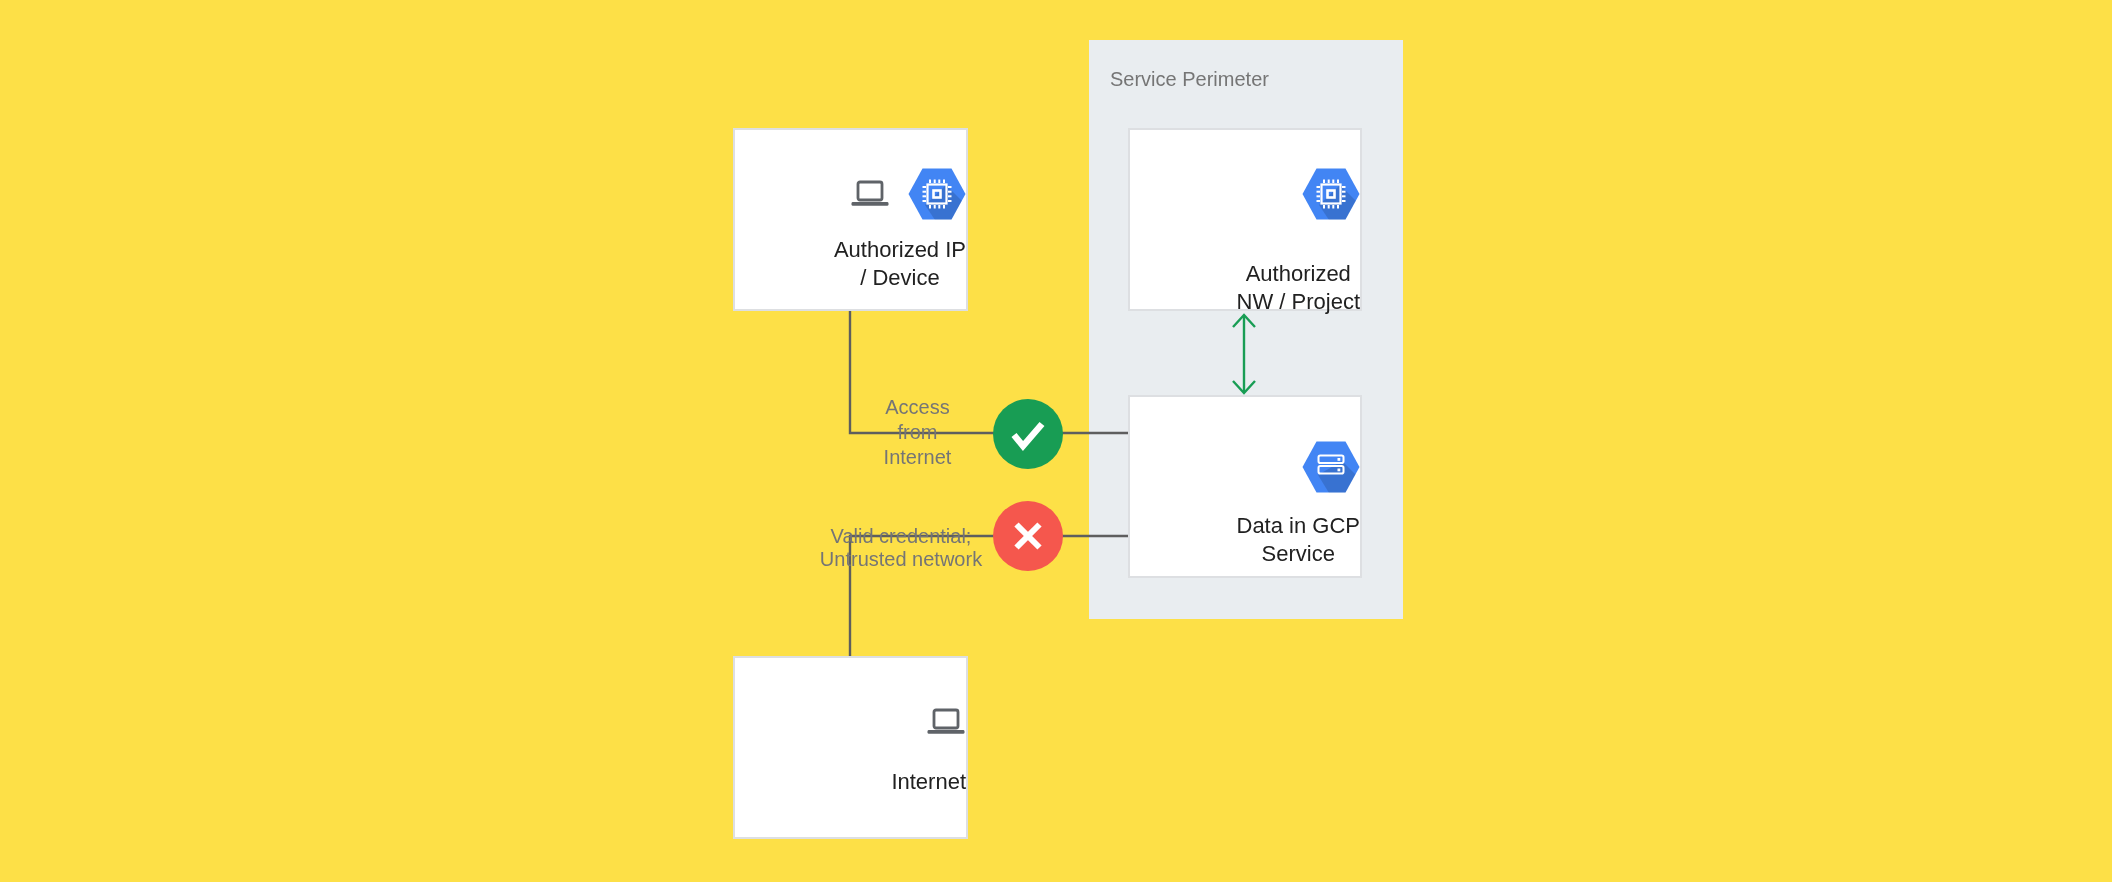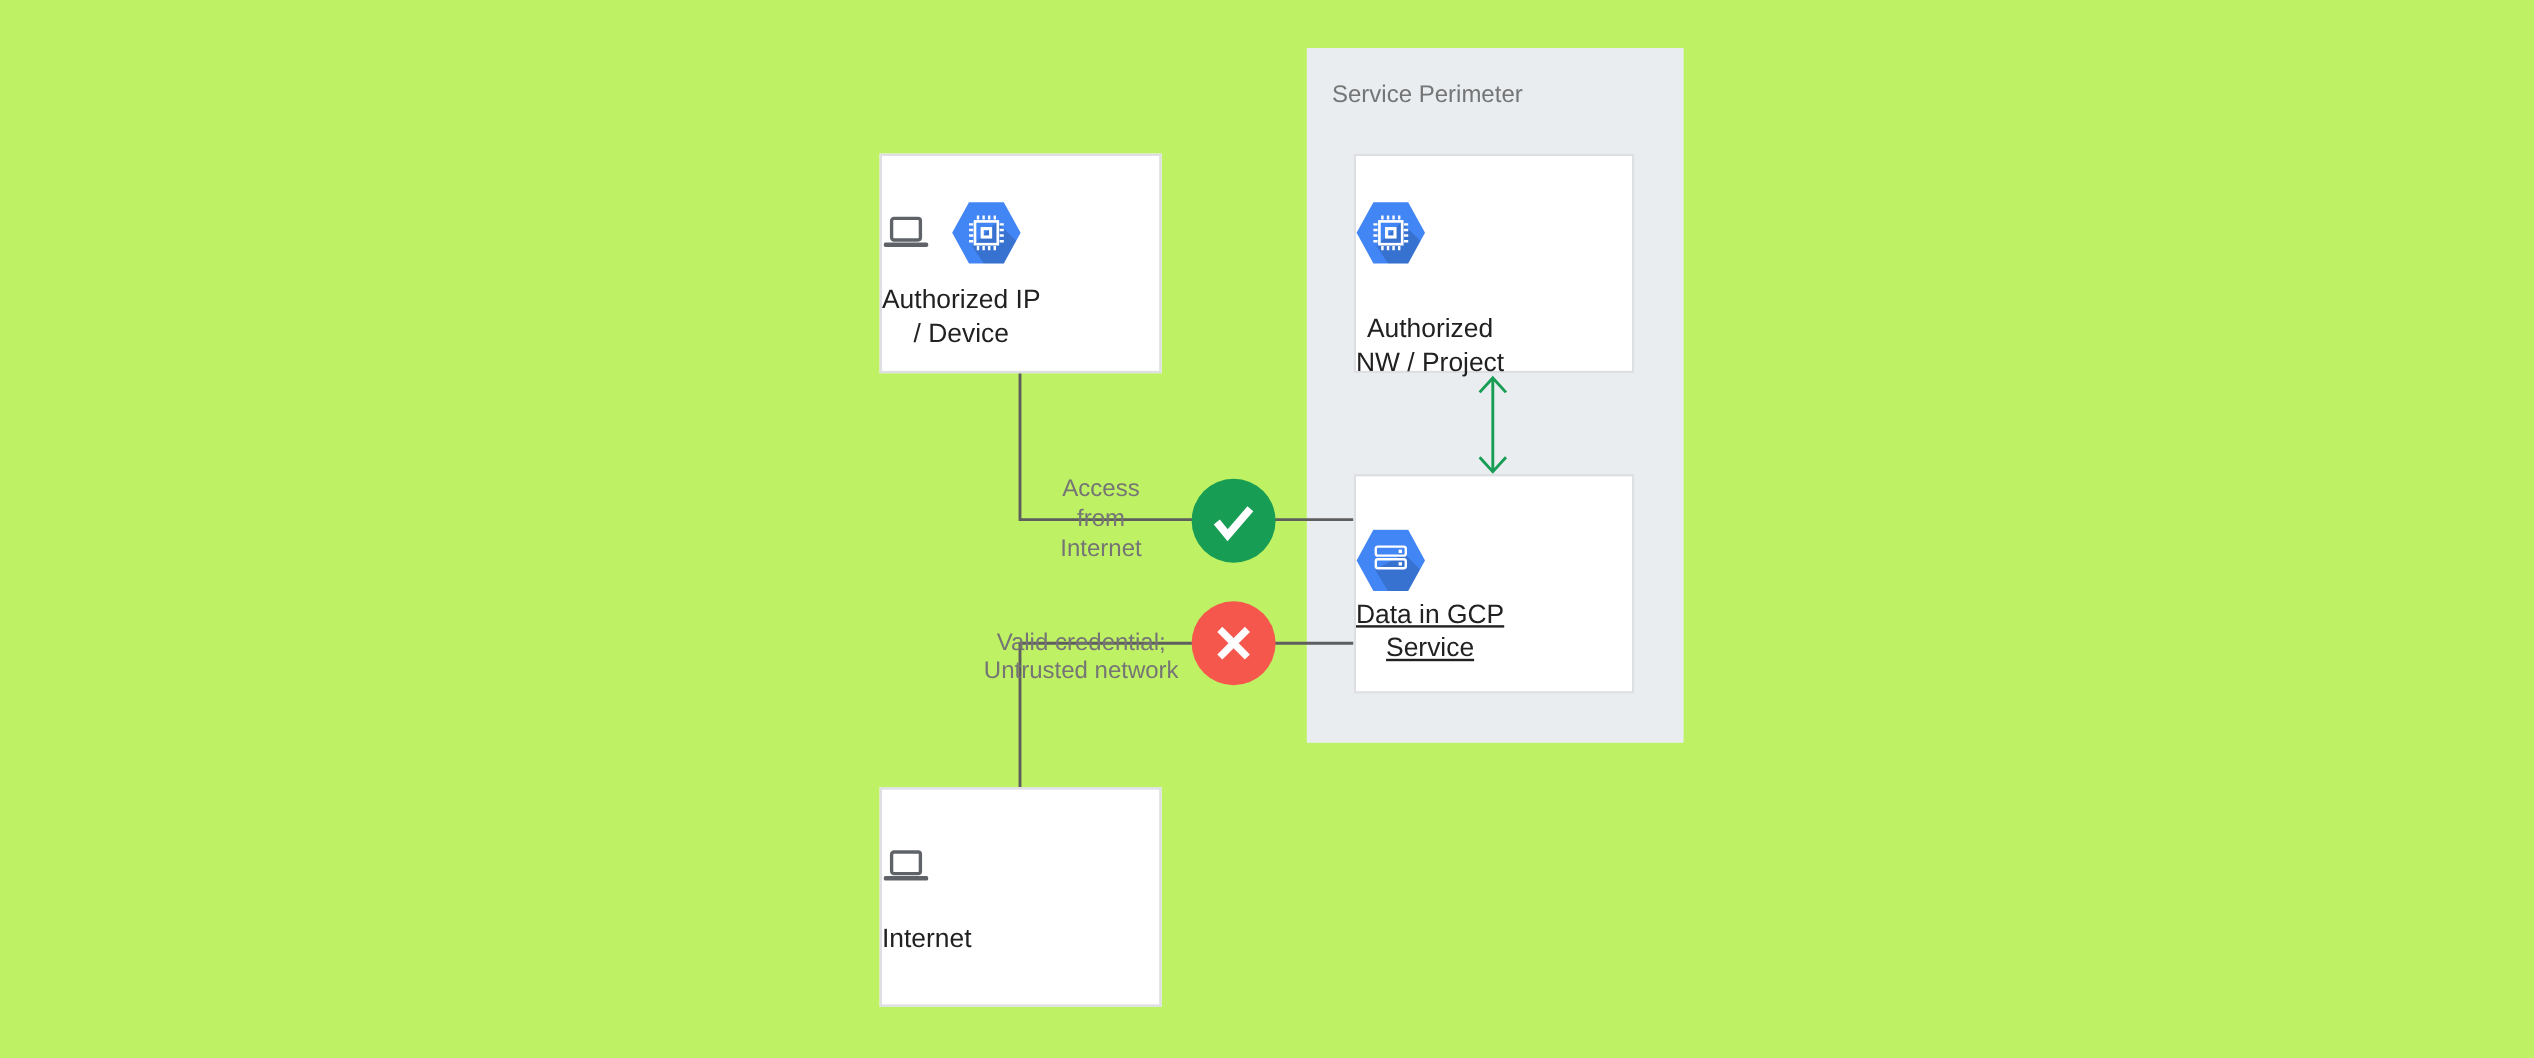--- a/index.html
+++ b/index.html
@@ -1,20 +1,20 @@
 <!DOCTYPE html>
 <html><head>
 <meta charset="utf-8">
 <style>
   html, body { margin: 0; padding: 0; background: #ffffff; }
   #canvas {
     position: relative;
     width: 2112px;
     height: 882px;
-    background: #bef264;
+    background: #fde047;
     font-family: "Liberation Sans", "DejaVu Sans", sans-serif;
     overflow: hidden;
   }
 
   
   .perimeter {
     position: absolute;
     left: 1089px; top: 40px;
     width: 314px; height: 579px;
     background: #E9EDF0;
@@ -29,21 +29,21 @@
 
   
   .node {
     position: absolute;
     width: 235px; height: 183px;
     background: #ffffff;
     border: 2px solid #DDDFE2;
     box-sizing: border-box;
     display: flex;
     flex-direction: column;
-    align-items: flex-start;
+    align-items: flex-end;
   }
   #node-authorized-ip { left: 733px;  top: 128px; }
   #node-authorized-nw { left: 1128px; top: 128px; width: 234px; gap: 24px; }
   #node-data-gcp      { left: 1128px; top: 395px; width: 234px; }
   #node-internet      { left: 733px;  top: 656px; }
 
   .icon-row {
     height: 52px;
     margin-top: 38px;
     display: flex;
@@ -52,21 +52,21 @@
   }
   #node-data-gcp .icon-row { margin-top: 44px; }
   .node-label {
     margin-top: 16px;
     font-size: 22px;
     line-height: 28px;
     color: #212121;
     text-align: center;
     white-space: pre-line;
   }
-  #node-data-gcp .node-label { margin-top: 5px; text-decoration: underline; }
+  #node-data-gcp .node-label { margin-top: 19px; }
   #node-internet .node-label { margin-top: 20px; }
 
   
   #connectors {
     position: absolute;
     left: 0; top: 0;
     pointer-events: none;
   }
 
   

